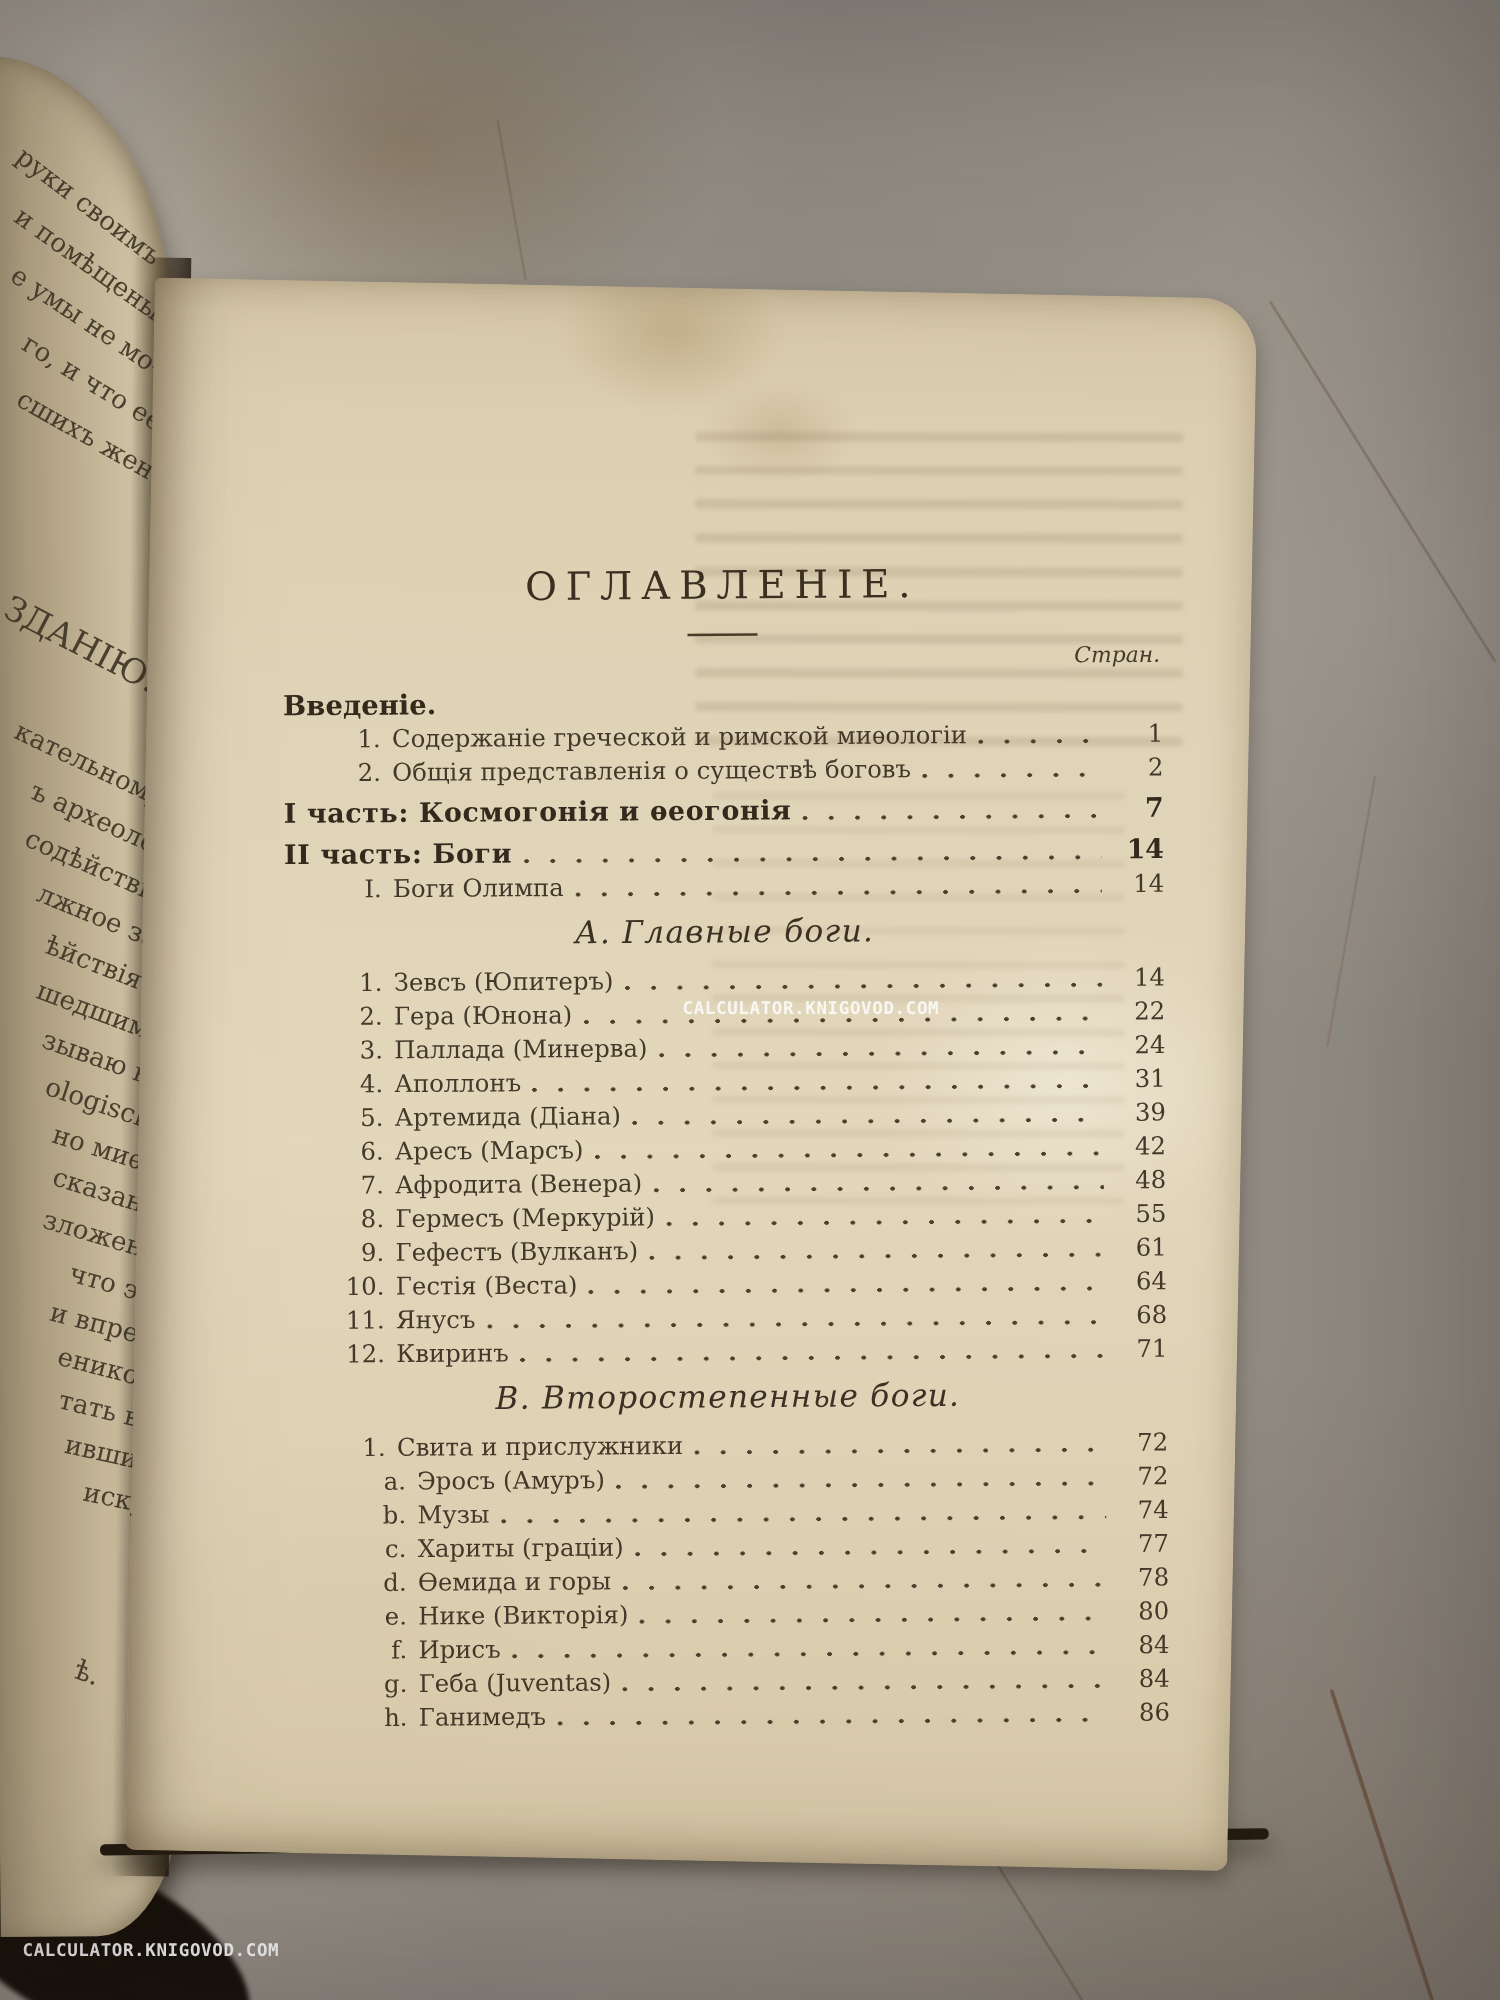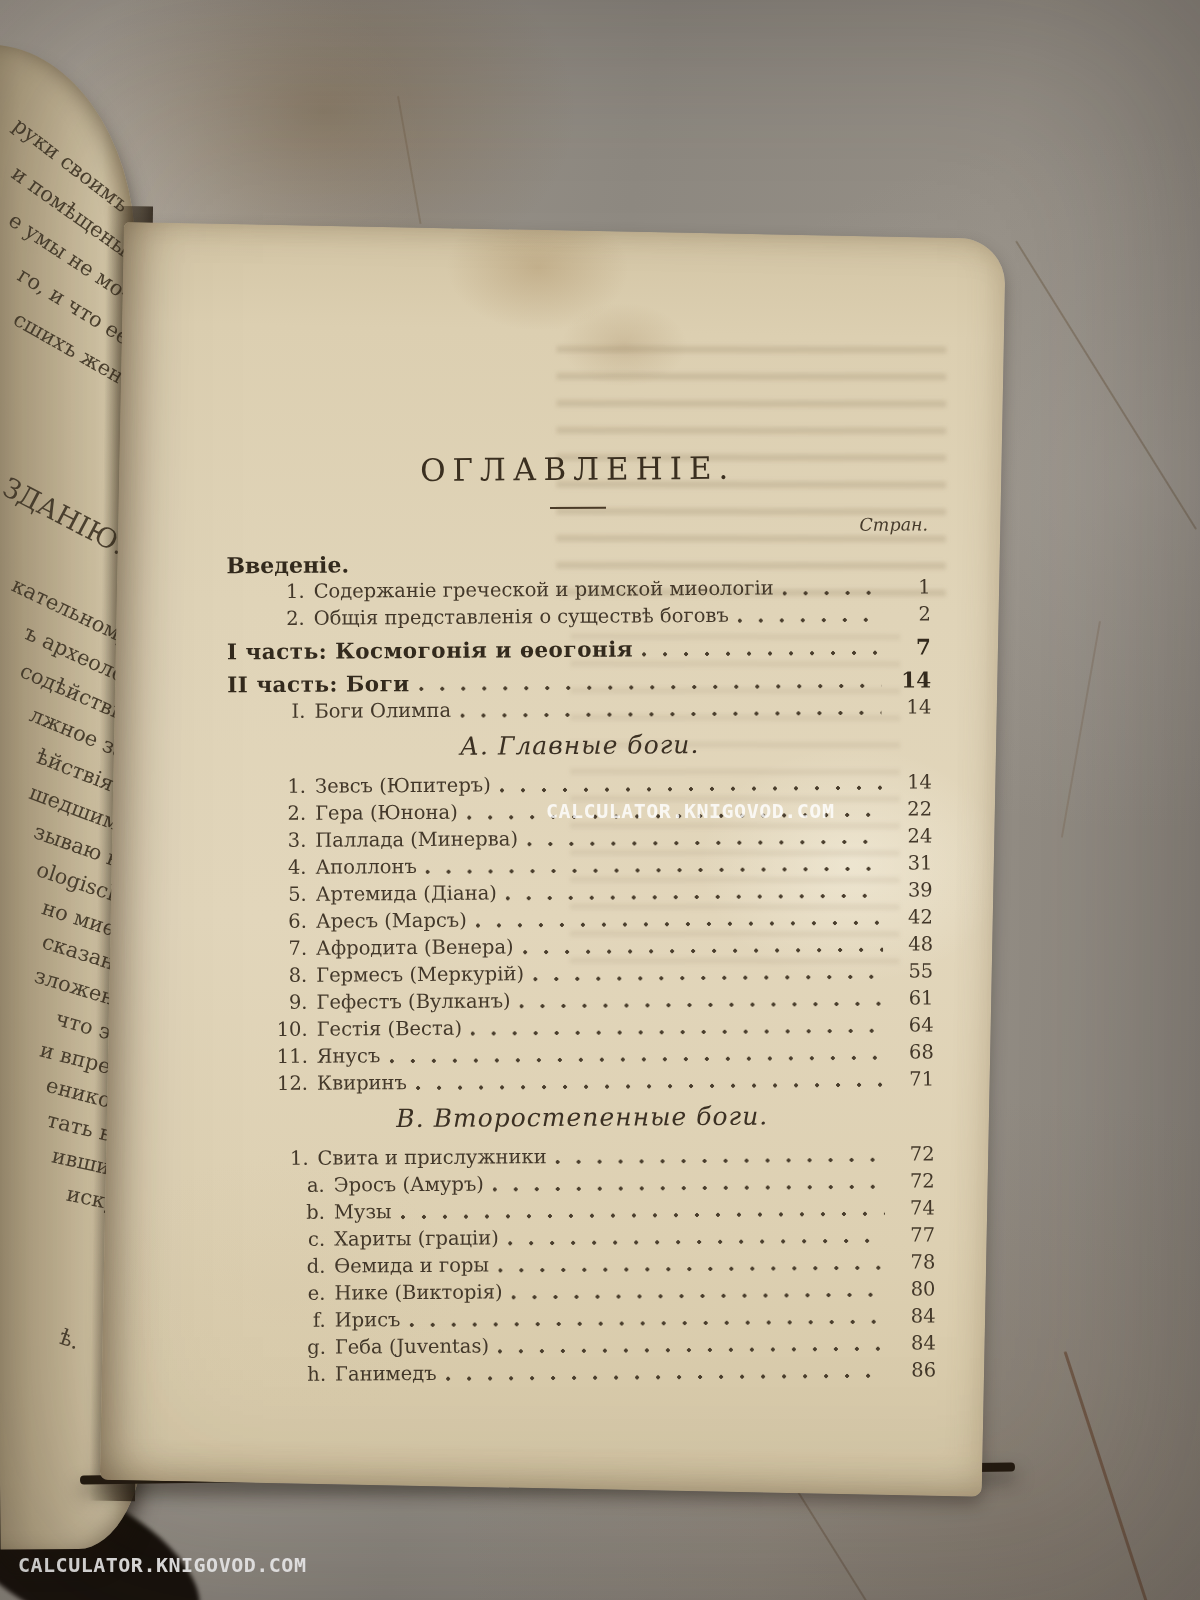--- a/index.html
+++ b/index.html
@@ -109,21 +109,21 @@
   .row.ind2{margin-left:64px;}
   .row.ind2 .num{width:30px;}
   .row.heading{height:32px;font-weight:bold;font-size:22px;color:#332a1d;}
   .row.part{height:33px;font-weight:bold;font-size:21.5px;color:#332a1d;}
   .row.part .lbl{letter-spacing:0.5px;}
   .row.subhead{height:48px;align-items:center;justify-content:center;
     font-style:italic;font-size:25px;letter-spacing:1px;color:#3b3023;}
 
   
   .wm{
-    position:absolute;font-family:"DejaVu Sans Mono",monospace;font-size:20px;
+    position:absolute;font-family:"DejaVu Sans Mono",monospace;font-size:14px;
     font-weight:bold;color:#ffffff;letter-spacing:0.5px;z-index:60;white-space:nowrap;text-align:center;
   }
   #wm-center{left:546px;top:799px;opacity:0.82;}
   #wm-corner{left:18px;top:1553px;opacity:0.96;}
 
   #vignette{
     position:absolute;inset:0;z-index:70;pointer-events:none;
     box-shadow:inset 0 0 220px rgba(35,30,25,0.35);
   }
 </style>

